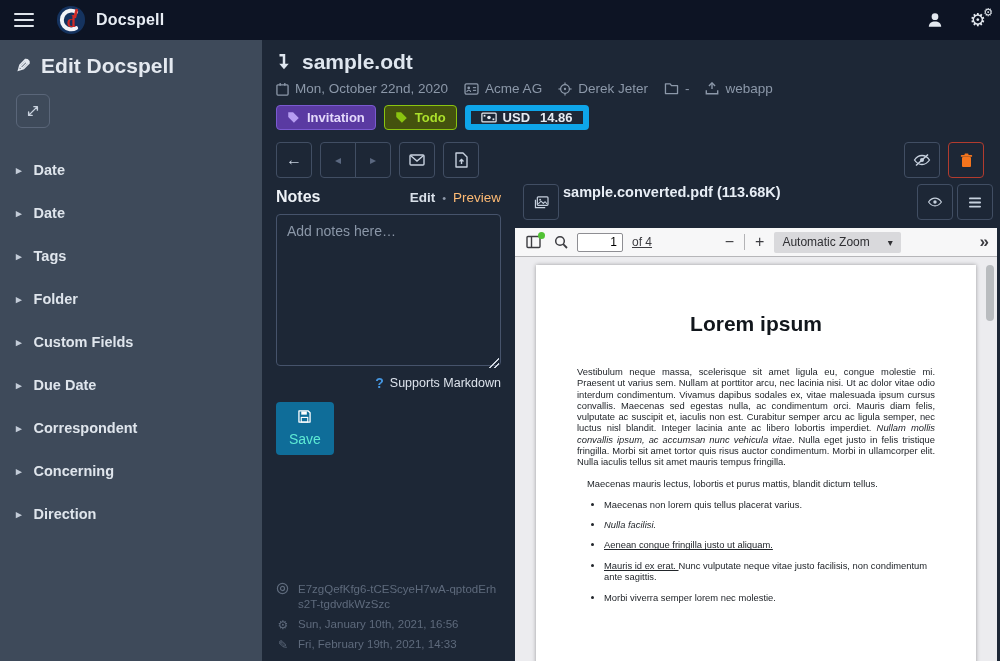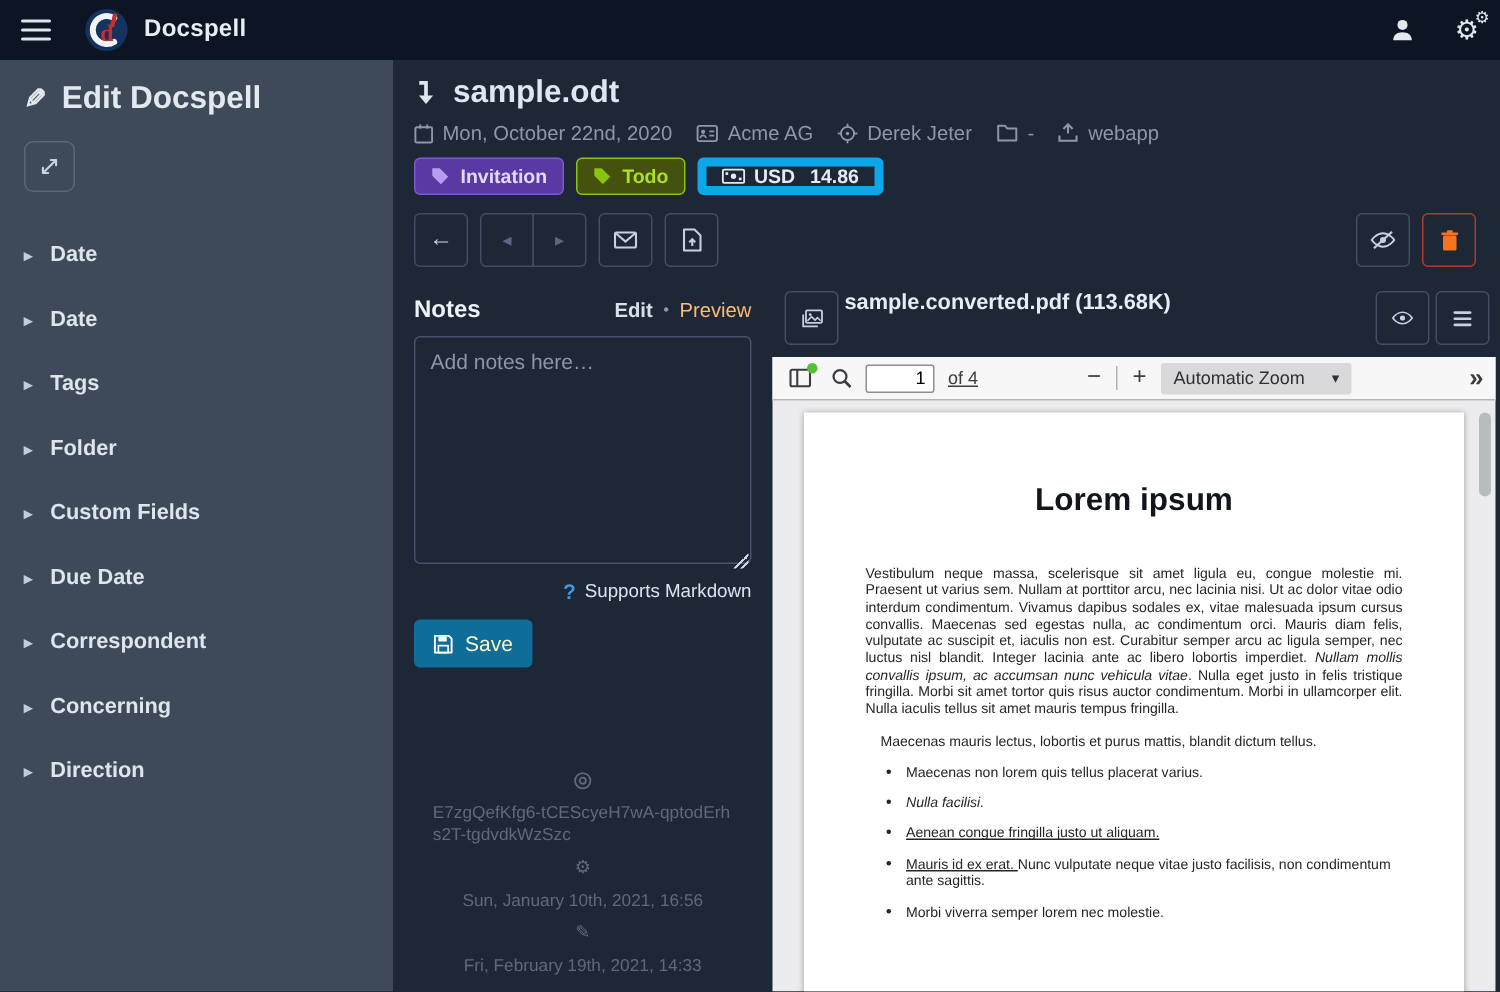--- a/index.html
+++ b/index.html
@@ -54,21 +54,21 @@
   .tb-left, .tb-right { display:flex; gap:8px; }
   .btn { min-width:36px; height:36px; border:1px solid #414e63; border-radius:4px; background:transparent;
     color:#c7d1de; display:flex; align-items:center; justify-content:center; cursor:pointer; font-size:16px; }
   .btn-group { display:flex; }
   .btn-group .btn { border-radius:0; }
   .btn-group .btn:first-child { border-radius:4px 0 0 4px; }
   .btn-group .btn:last-child { border-radius:0 4px 4px 0; margin-left:-1px; }
   .btn .dim { color:#5b6880; font-size:12px; }
   .btn-danger { border-color:#b23b2e; color:#f4741d; }
 
-  .content-row { flex:1; display:flex; margin-top:16px; min-height:0; }
+  .content-row { flex:1; display:flex; margin-top:6px; min-height:0; }
 
   
   .notes-col { width:253px; flex-shrink:0; display:flex; flex-direction:column; padding:4px 14px 8px 14px; }
   .notes-head { display:flex; align-items:baseline; }
   .notes-title { font-size:16px; font-weight:bold; color:#eef2f7; }
   .notes-tabs { margin-left:auto; display:flex; align-items:center; gap:7px; font-size:13.5px; }
   .tab-edit { color:#d9e0e9; font-weight:bold; cursor:pointer; }
   .tab-sep { color:#8e99aa; font-size:11px; }
   .tab-preview { color:#fdba74; cursor:pointer; }
   .ta-wrap { position:relative; margin-top:8px; }
@@ -76,25 +76,25 @@
     border-radius:4px; padding:8px 10px; color:#cbd5e1; font-size:14px; resize:none;
     font-family:"Liberation Sans", sans-serif; }
   textarea.notes-input::placeholder { color:#8b97a8; }
   .ta-handle { position:absolute; right:2px; bottom:2px; width:10px; height:10px;
     background:linear-gradient(135deg, transparent 50%, #cfd6df 50%, #cfd6df 60%, transparent 60%,
       transparent 72%, #cfd6df 72%, #cfd6df 82%, transparent 82%); cursor:nwse-resize; }
   .md-hint { display:flex; justify-content:flex-end; align-items:center; gap:6px; margin-top:5px;
     font-size:12.5px; color:#dde3ec; cursor:pointer; }
   .md-hint .qmark { color:#4596e0; font-weight:bold; font-size:14px; }
   .save-btn { margin-top:11px; align-self:flex-start; display:flex; align-items:center; gap:8px;
-    background:#0f6d99; border:none; border-radius:4px; color:#fef9c3; font-size:14px;
-    padding:8px 13px; cursor:pointer; font-family:"Liberation Sans", sans-serif; }
+    background:#0f6d99; border:none; border-radius:4px; color:#5eead4; font-size:14px;
+    padding:8px 13px; cursor:pointer; font-family:"Liberation Sans", sans-serif;flex-direction:column; }
   .notes-spacer { flex:1; }
   .meta-footer { font-size:11.5px; color:#5e6a7c; line-height:1.35; }
-  .mf-row { display:flex; gap:8px; margin-top:4px; align-items:center;flex-direction:column; }
+  .mf-row { display:flex; gap:8px; margin-top:4px; align-items:flex-start; }
   .mf-icon { width:14px; flex-shrink:0; font-size:12px; text-align:center; }
   .mf-id { word-break:break-all; width:200px; }
 
   
   .pdf-col { flex:1; display:flex; flex-direction:column; min-width:0; padding-right:3px; }
   .pdf-head { height:44px; display:flex; gap:4px; padding:0 4px 0 8px; }
   .pdf-filename { flex:1; color:#e7edf5; font-size:14.5px; font-weight:bold; }
   .viewer { flex:1; background:#ececef; display:flex; flex-direction:column; min-height:0; }
   .pdfjs-toolbar { height:29px; background:#f7f7f8; border-bottom:1px solid #b6b6b9;
     display:flex; align-items:center; padding:0 8px; gap:9px; color:#3c3c41; flex-shrink:0; }

